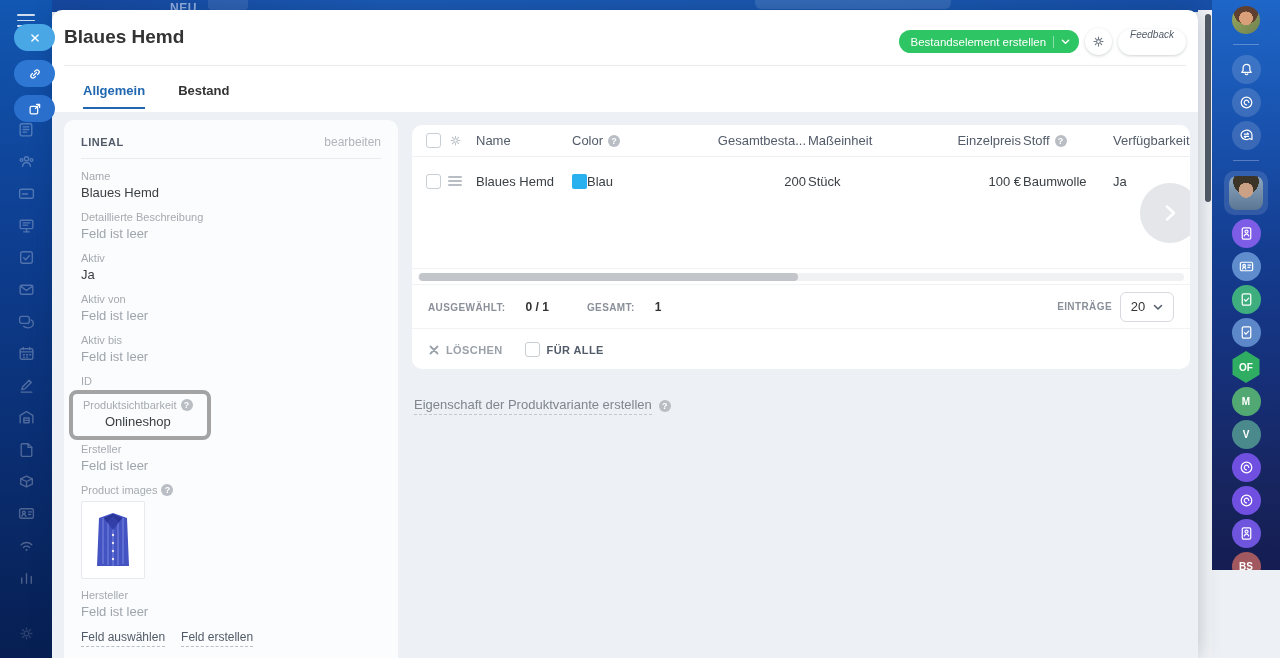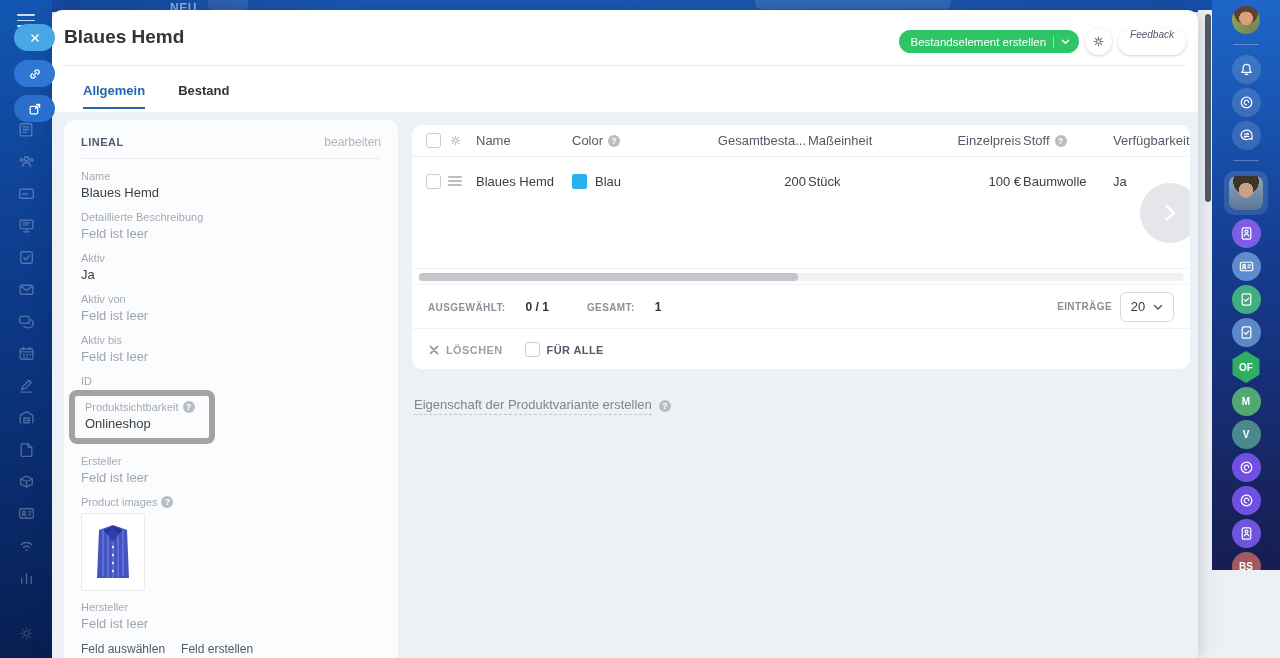--- a/index.html
+++ b/index.html
@@ -52,22 +52,22 @@
   .left-card { position:absolute; left:12px; top:8px; width:334px; bottom:0; background:#fbfcfd;
     border-radius:10px 10px 0 0; padding:15px 17px 0 17px; }
   .lc-head { display:flex; justify-content:space-between; align-items:center; }
   .lc-title { font-size:11px; font-weight:bold; letter-spacing:.5px; color:#525b69; }
   .lc-edit { font-size:12px; color:#b0b5bb; cursor:pointer; }
   .lc-div { height:1px; background:#e9ebee; margin-top:9px; margin-bottom:11px; }
   .field { margin-bottom:10px; }
   .f-label { font-size:11px; line-height:12px; color:#a5aab0; margin-bottom:3px; display:flex; align-items:center; gap:4px; }
   .f-value { font-size:13px; line-height:16px; color:#3b4045; }
   .f-value.empty { color:#9fa5ac; }
-  .hl-wrap { border:6px solid #a3a3a3; border-radius:8px; padding:5px 14px 6px 10px; width:fit-content;
-    margin:-7px 0 11px -12px; background:transparent; }
+  .hl-wrap { border:4px solid #a3a3a3; border-radius:8px; padding:5px 14px 6px 10px; width:fit-content;
+    margin:-7px 0 3px -12px; background:transparent;text-align:center; }
   .help { width:12px; height:12px; border-radius:50%; background:#b9bec4; color:#fff; font-size:9px; font-weight:bold;
     display:inline-flex; align-items:center; justify-content:center; flex:none; }
   .help::after { content:"?"; }
   .thumb { width:64px; height:78px; background:#fff; border:1px solid #e7e9ec; border-radius:2px;
     margin:5px 0 10px 0; display:flex; align-items:center; justify-content:center; cursor:pointer; }
   .lc-links { display:flex; gap:16px; margin-top:4px; }
   .dashed-link { font-size:12px; color:#525b69; border-bottom:1px dashed #b9bfc6; padding-bottom:2px; cursor:pointer; width:fit-content; }
 
   
   .right-col { position:absolute; left:360px; top:10px; width:778px; }
@@ -75,21 +75,21 @@
   .add-label { font-size:11px; font-weight:bold; letter-spacing:.6px; color:#525b69; }
   .table-card { margin-top:3px; height:244px; border-radius:10px; background:#fff; position:relative; overflow:hidden; }
   .vgrid { display:grid; grid-template-columns:22px 28px 96px 140px 96px 94px 121px 90px auto; align-items:center; padding:0 14px; }
   .t-head { height:32px; border-bottom:1px solid #eef0f3; font-size:13px; color:#525b69; }
   .t-head .hc { display:flex; align-items:center; gap:5px; }
   .t-row { height:48px; font-size:13px; color:#3b4045; }
   .ar { justify-content:flex-end; text-align:right; display:flex; padding-right:2px; }
   .cbx { width:15px; height:15px; border:1.5px solid #c9ced3; border-radius:3px; background:#fff; cursor:pointer; }
   .drag { display:flex; flex-direction:column; gap:2.5px; width:14px; cursor:grab; }
   .drag i { height:1.6px; background:#b9bec4; border-radius:1px; }
-  .colorcell { display:flex; align-items:center; gap:8px; }
+  .colorcell { display:flex; align-items:center; }
   .colorsq { width:15px; height:15px; border-radius:2px; }
   .t-spacer { height:63px; }
   .t-line { height:1px; background:#f0f2f4; }
   .hscroll-zone { height:15px; display:flex; align-items:center; padding:0 6px; }
   .hscroll-track { position:relative; width:100%; height:8px; border-radius:4px; background:#f0f1f3; cursor:pointer; }
   .hscroll-thumb { position:absolute; left:1px; top:0; width:49.5%; height:8px; border-radius:4px; background:#c2c6ca; cursor:grab; }
   .t-footer { height:43px; display:flex; align-items:center; padding:0 16px; }
   .stat { display:flex; align-items:baseline; gap:20px; margin-right:38px; }
   .stat-label { font-size:10px; font-weight:bold; letter-spacing:.4px; color:#8a9099; }
   .stat-value { font-size:12px; font-weight:bold; color:#333; }

